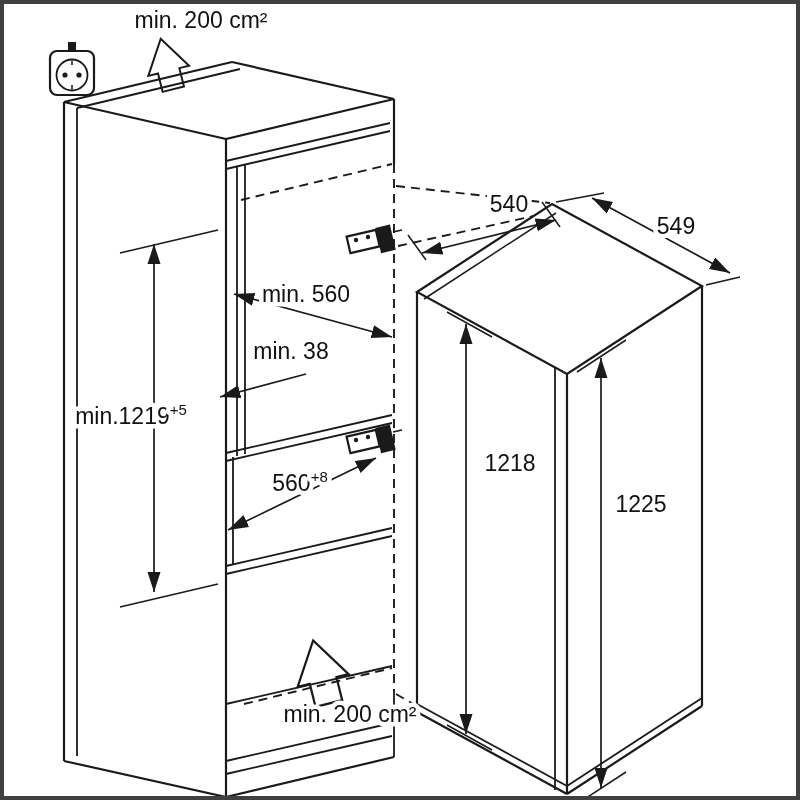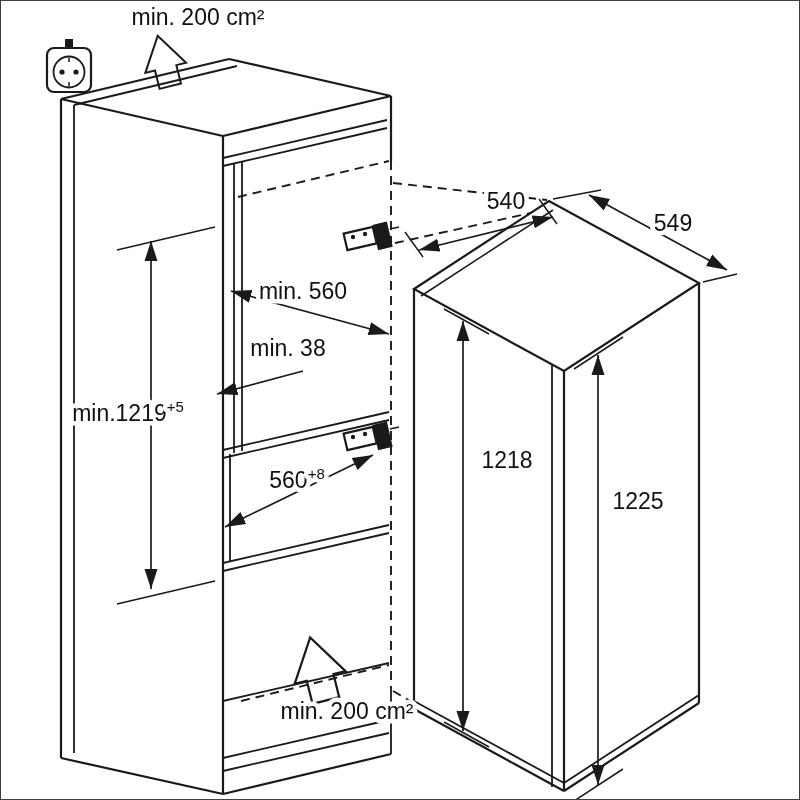--- a/index.html
+++ b/index.html
@@ -1,17 +1,17 @@
 <!DOCTYPE html>
 <html><head>
 <meta charset="utf-8">
 <style>
   html,body{margin:0;padding:0;background:#fff;}
   #stage{position:relative;width:800px;height:800px;background:#ffffff;overflow:hidden;
-         font-family:"Liberation Sans",sans-serif;box-sizing:border-box;border:1px solid #404040;}
+         font-family:"Liberation Sans",sans-serif;box-sizing:border-box;border:4px solid #404040;}
   svg{display:block;}
   .ln  {stroke:#1a1a1a;stroke-width:2.2;fill:none;stroke-linecap:butt;}
   .in  {stroke:#1a1a1a;stroke-width:1.8;fill:none;}
   .dash{stroke:#1a1a1a;stroke-width:1.9;fill:none;stroke-dasharray:9 6;}
   .dim {stroke:#1a1a1a;stroke-width:1.7;fill:none;}
   .tick{stroke:#1a1a1a;stroke-width:1.5;fill:none;}
   .face{fill:#ffffff;stroke:#1a1a1a;stroke-width:2.2;}
   .lbl {font-family:"Liberation Sans",sans-serif;font-size:23px;fill:#111;
         paint-order:stroke;stroke:#ffffff;stroke-width:9;stroke-linejoin:round;}
   .sup {font-size:15px;}

